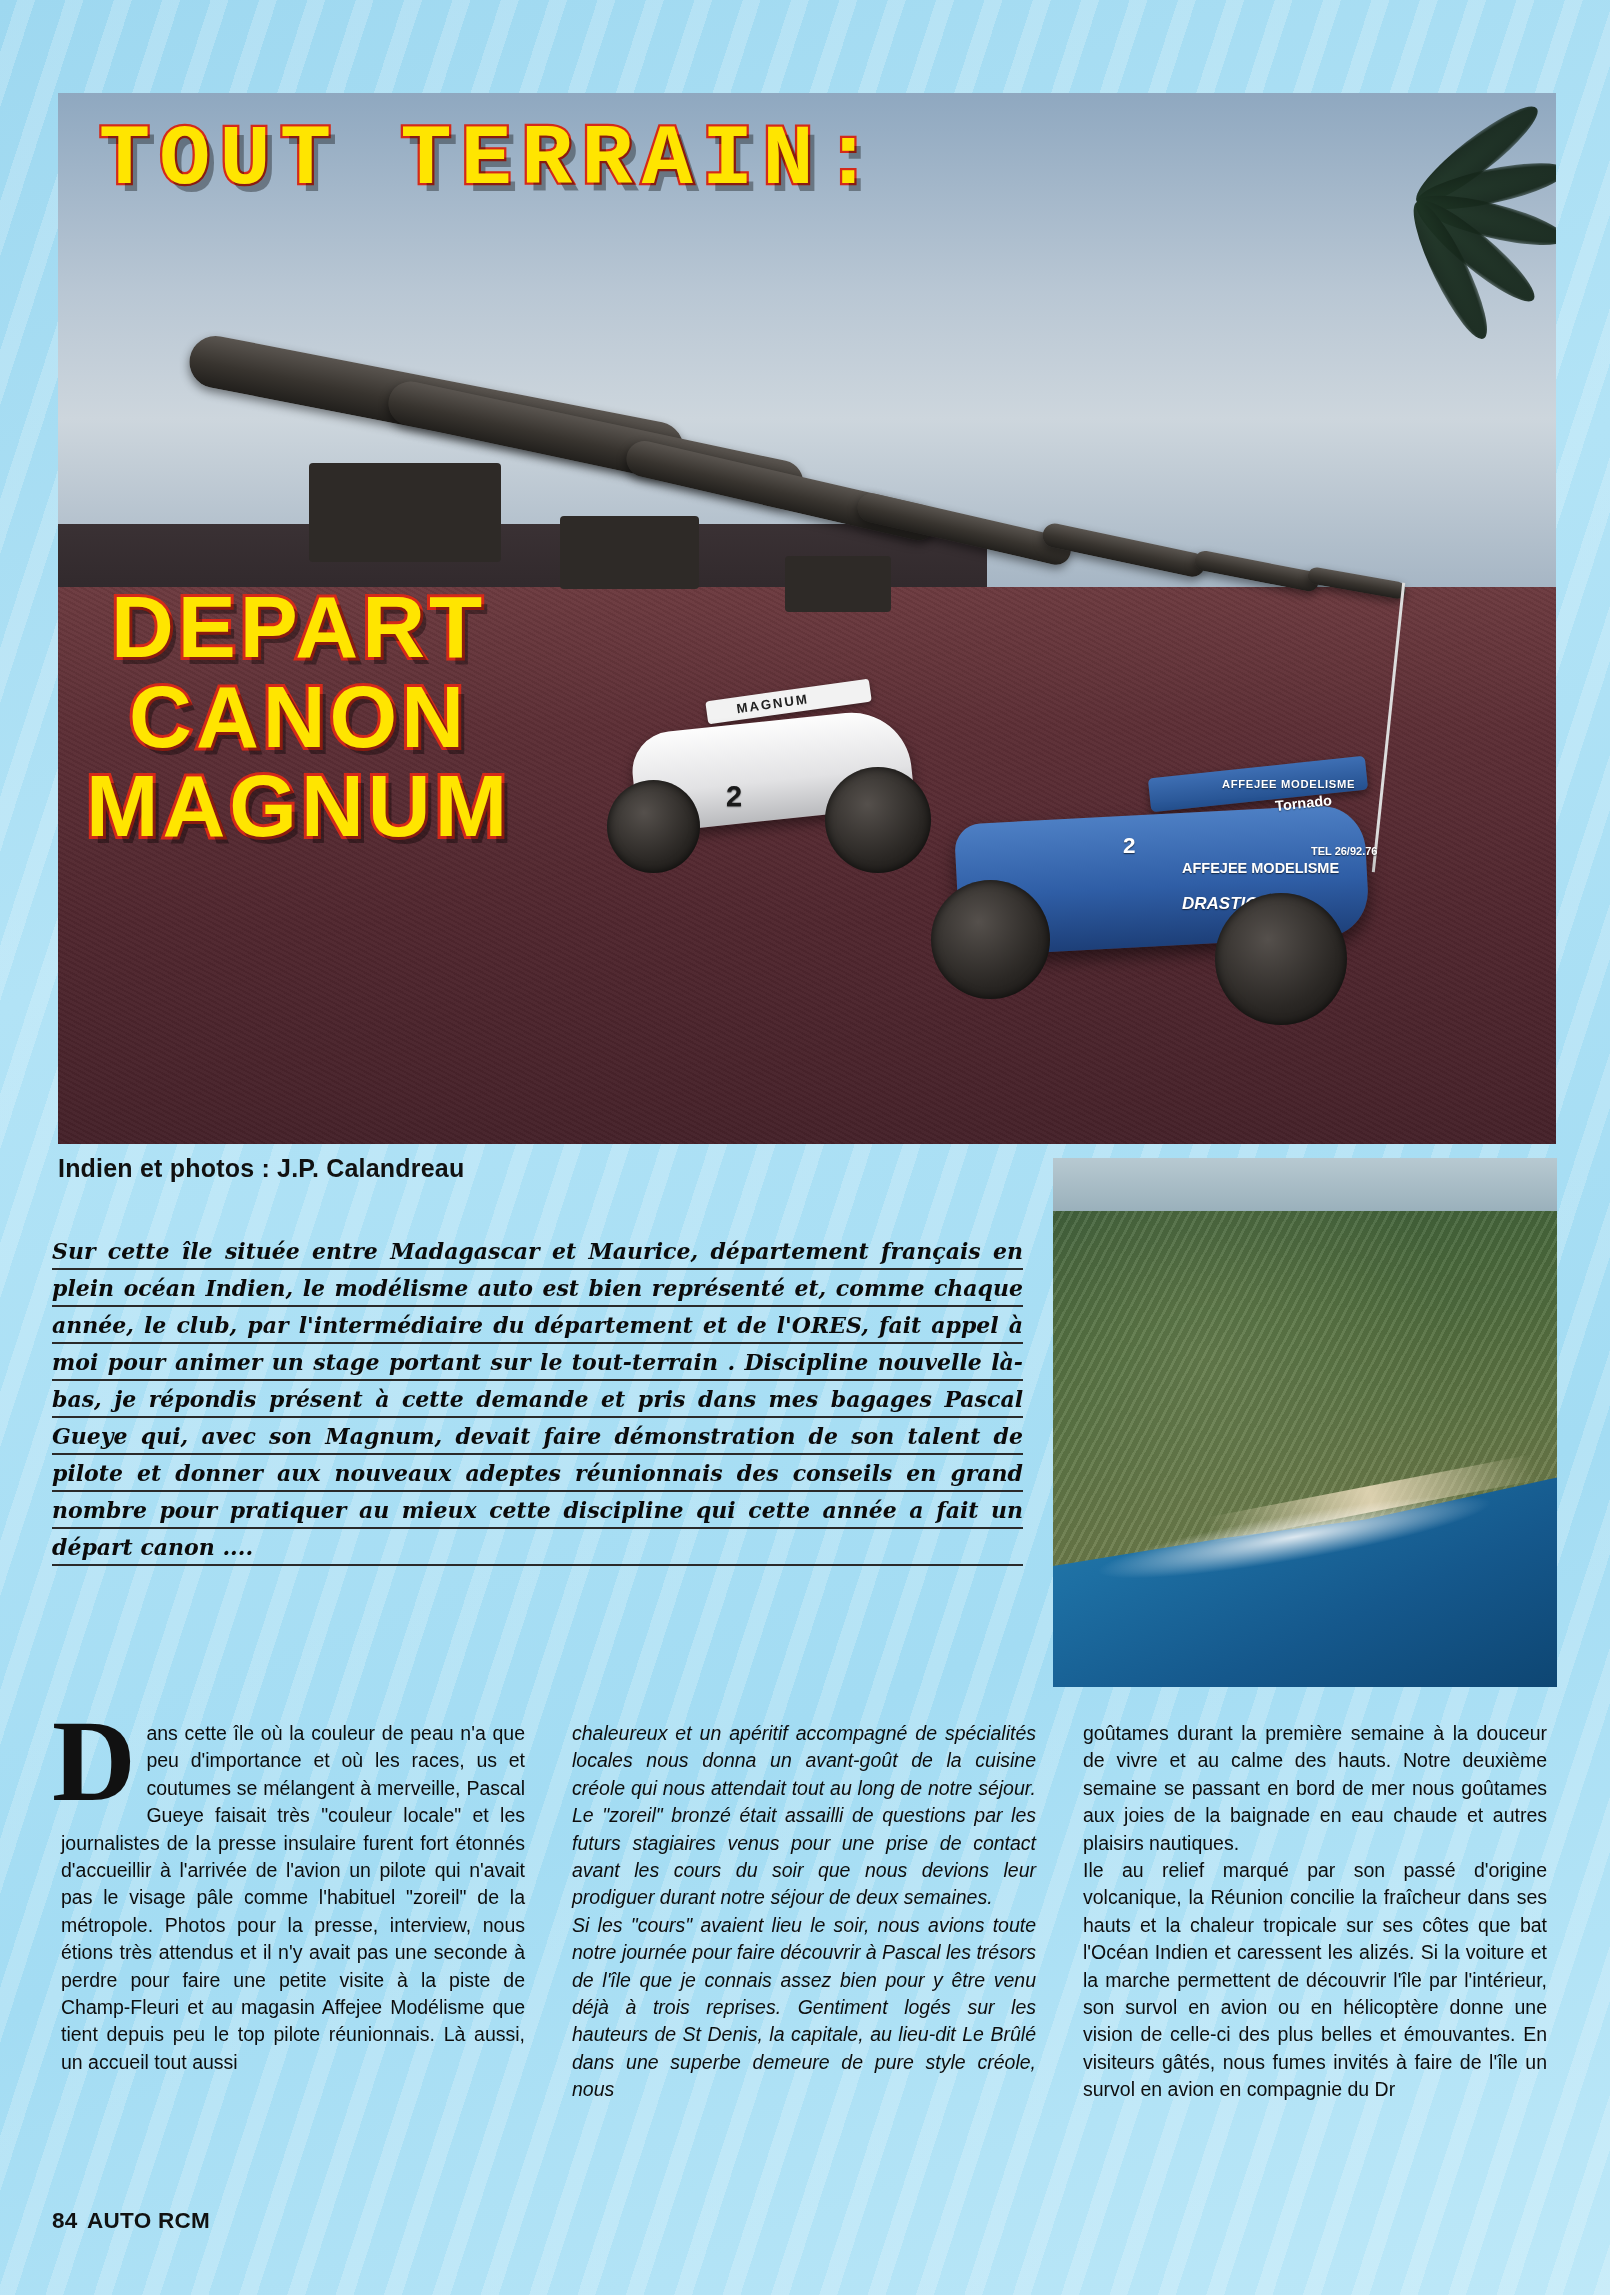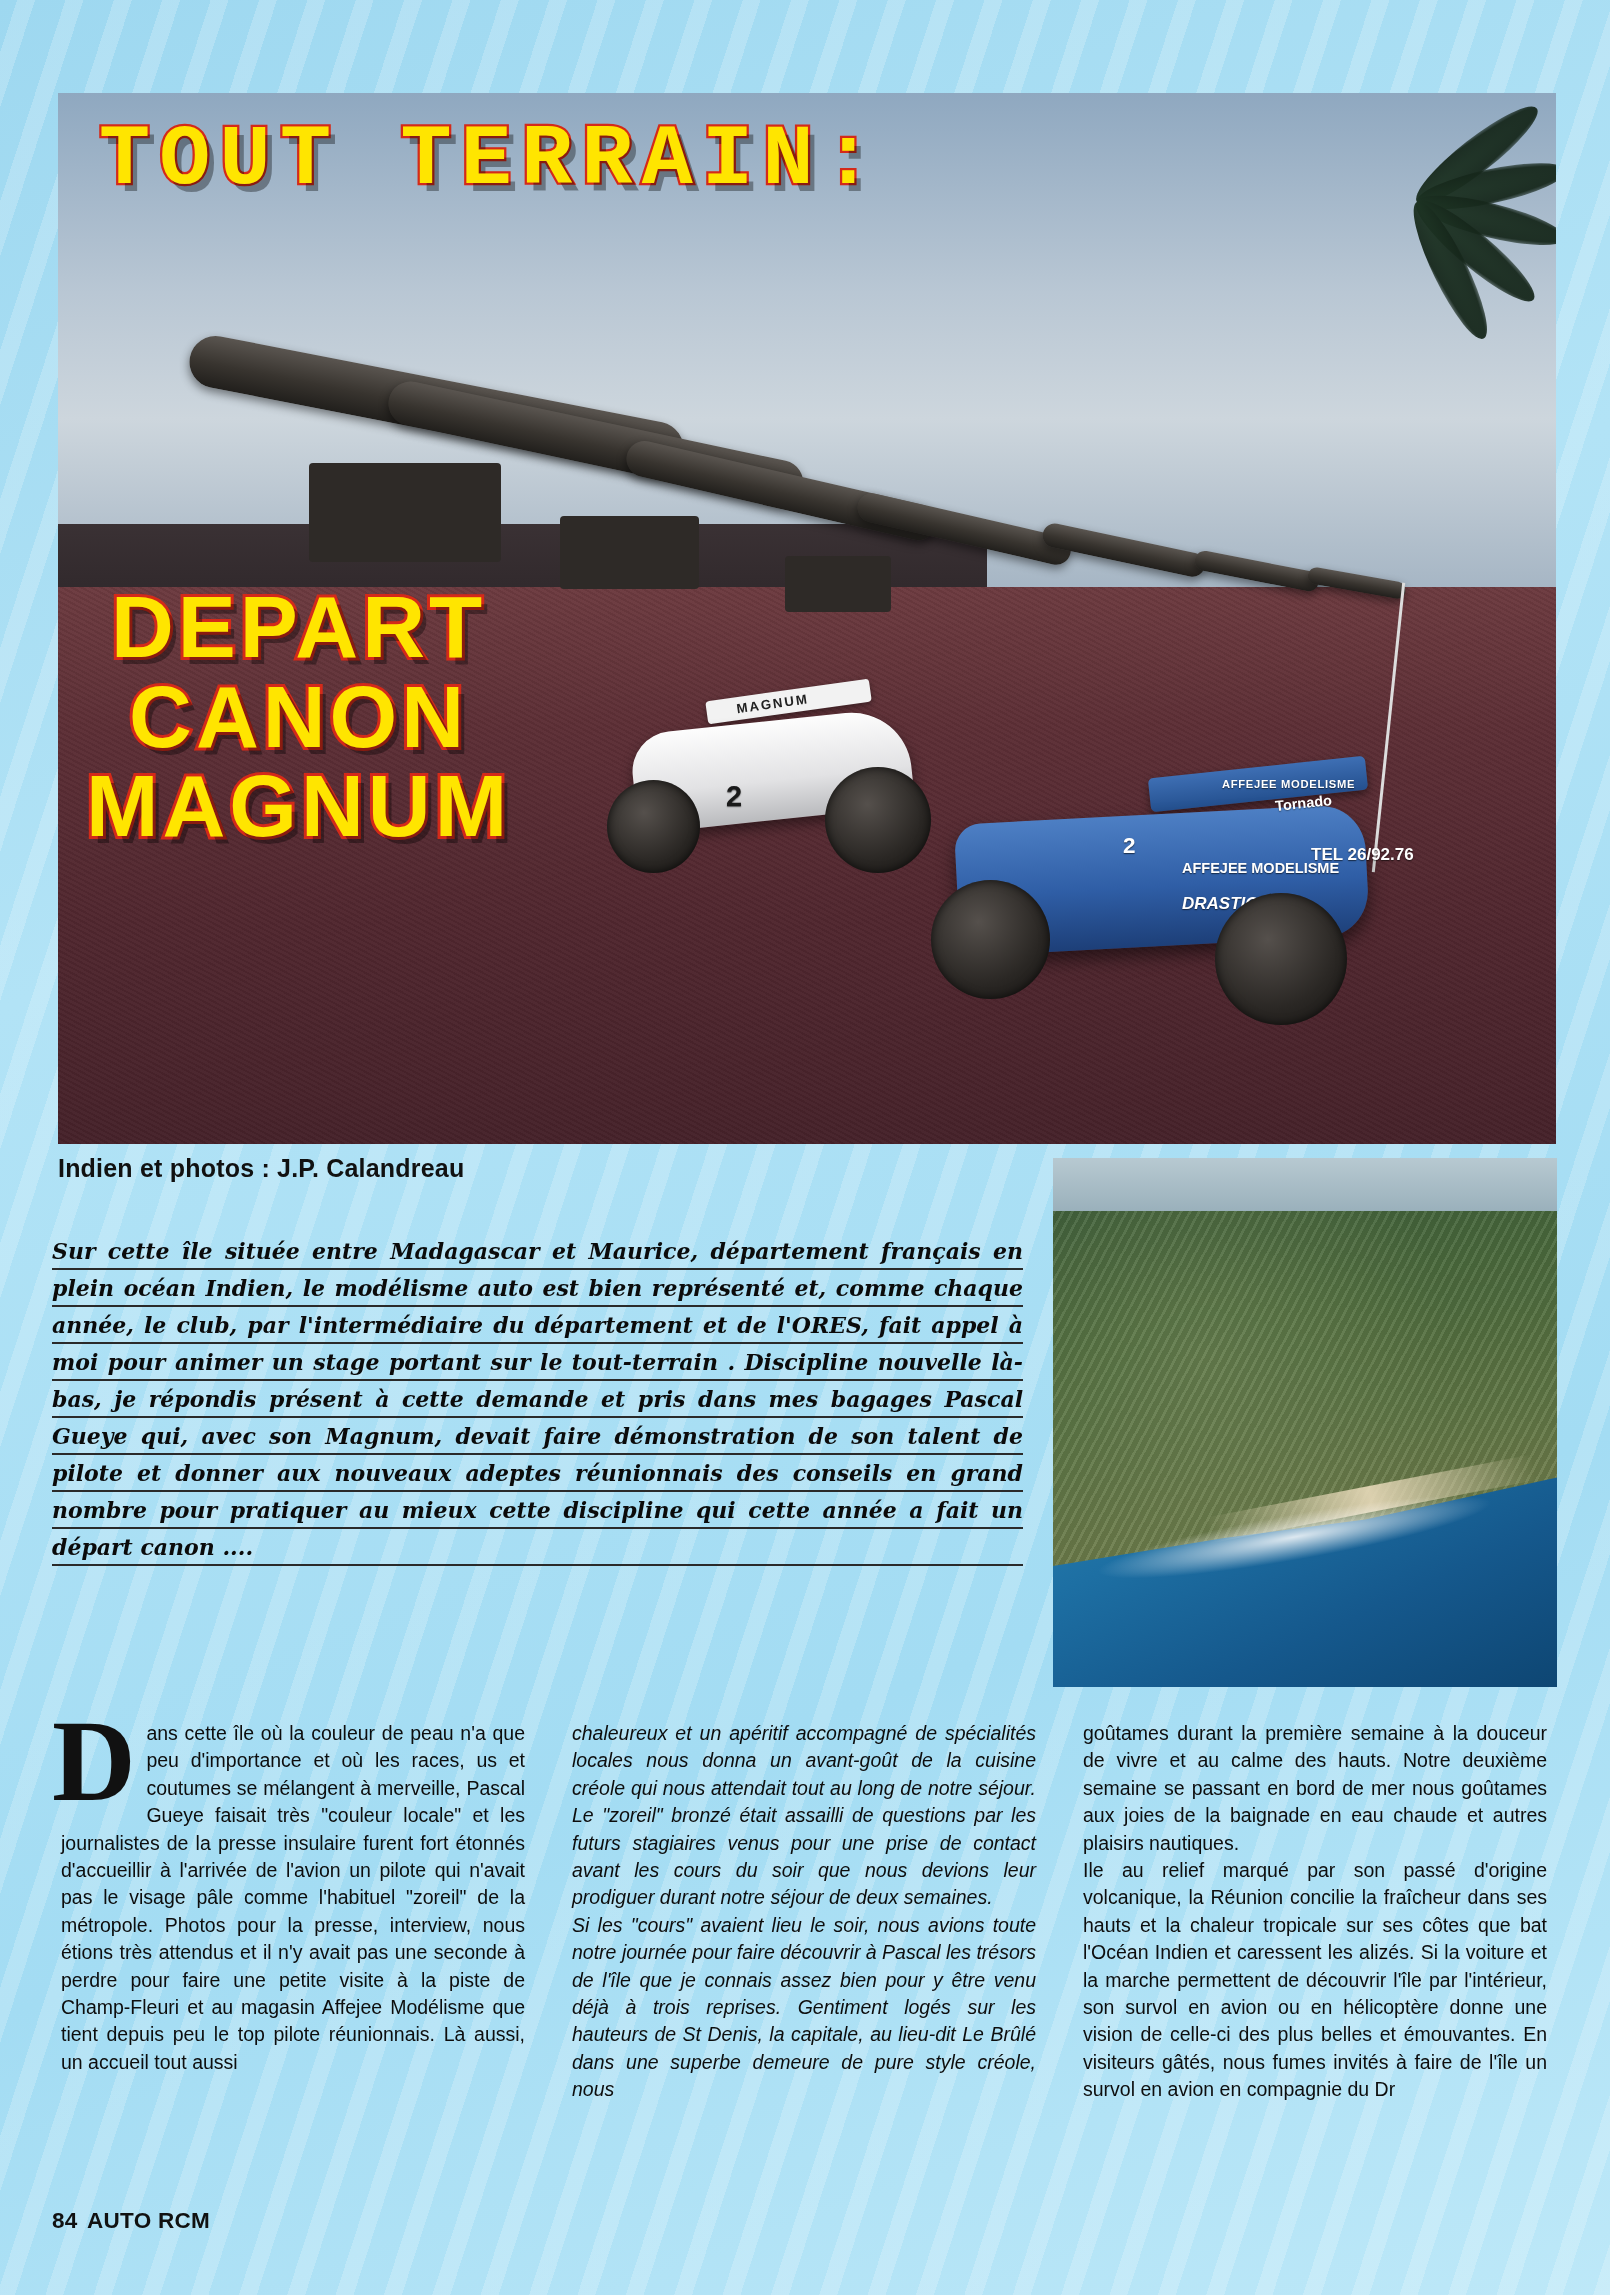--- a/index.html
+++ b/index.html
@@ -374,21 +374,21 @@
     </div>
 
     <div class="car-blue">
       <div class="antenna"></div>
       <div class="wing"></div>
       <div class="body"></div>
       <div class="decal" style="left:291px; top:24px; font-size:11.2px; letter-spacing:0.7px;">AFFEJEE MODELISME</div>
       <div class="decal" style="left:344px; top:41px; font-size:14.5px; transform:rotate(-6deg);">Tornado</div>
       <div class="decal" style="left:251px; top:106px; font-size:14.5px;">AFFEJEE MODELISME</div>
       <div class="decal" style="left:251px; top:140px; font-size:17px; font-style:italic;">DRASTIC</div>
-      <div class="decal" style="left:380px; top:91px; font-size:17px;">TEL 26/92.76</div>
+      <div class="decal" style="left:380px; top:91px; font-size:11px;">TEL 26/92.76</div>
       <div class="decal" style="left:192px; top:79px; font-size:22.5px;">2</div>
       <div class="tire" style="left:0px; top:126px; width:119px; height:119px;"></div>
       <div class="tire" style="left:284px; top:139px; width:132px; height:132px;"></div>
     </div>
   </div>
 
   <div class="title-top">TOUT TERRAIN:</div>
   <div class="title-block">
     <div>DEPART</div>
     <div>CANON</div>

